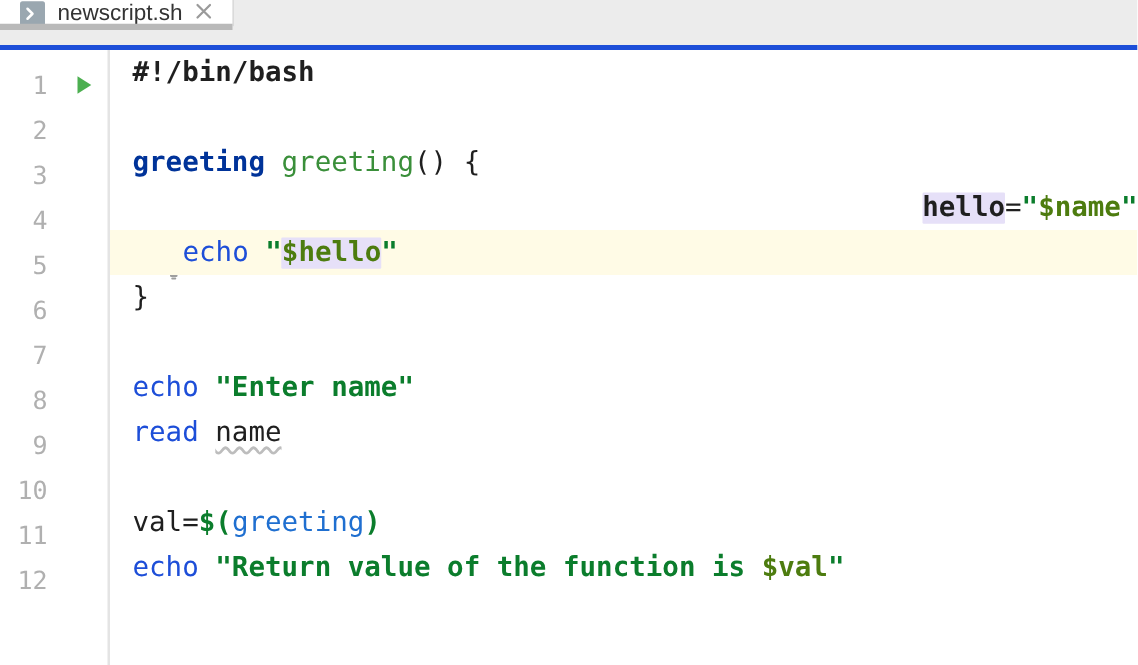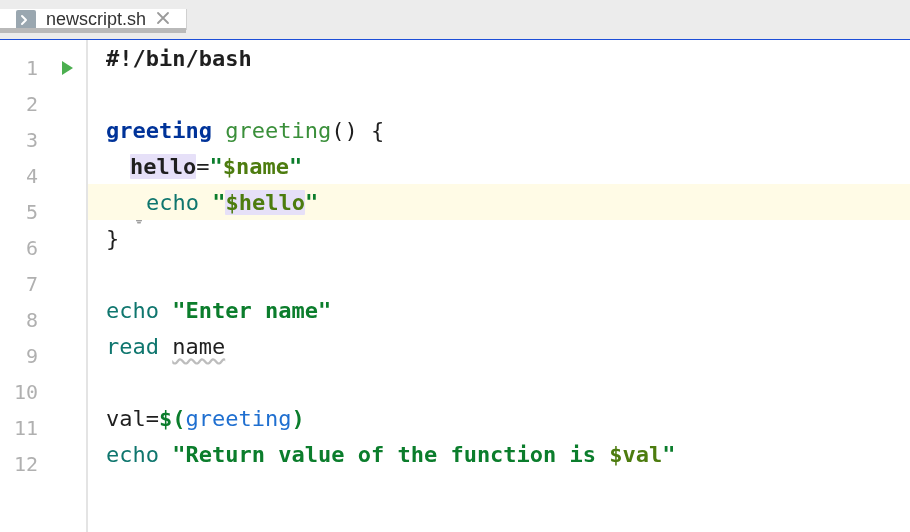--- a/index.html
+++ b/index.html
@@ -1,38 +1,38 @@
 <!DOCTYPE html>
 <html><head>
 <meta charset="utf-8">
 <style>
   * { box-sizing: border-box; margin: 0; padding: 0; }
   html, body { width: 910px; height: 532px; font-family: Menlo, Consolas, "DejaVu Sans Mono", monospace; background: #fff; overflow: hidden; }
   .root { display: flex; flex-direction: column; height: 100%; }
-  .tabbar { display: flex; align-items: center; background: #ececec; border-bottom: 1px solid #1d4ed8; height: 40px; }
+  .tabbar { display: flex; align-items: flex-start; background: #ececec; border-bottom: 4px solid #1d4ed8; height: 40px; }
   .tab { display: flex; align-items: center; gap: 10px; padding: 0 16px; background: #fff; border-right: 1px solid #d0d0d0; font-family: -apple-system, "Helvetica Neue", Arial, sans-serif; font-size: 18px; color: #333; cursor: pointer; position: relative; }
   .tab-underline { position: absolute; left: 0; right: 0; bottom: -3px; height: 5px; background: #b9b9b9; }
   .tab-icon { width: 20px; height: 20px; background: #9aa7b0; border-radius: 2px; display: flex; align-items: center; justify-content: center; }
   .tab-icon svg { display: block; }
   .tab-close { color: #999; width: 14px; height: 14px; }
   .editor { display: flex; flex: 1; overflow: hidden; }
   .gutter { width: 48px; background: #fff; border-right: none; display: flex; flex-direction: column; padding-top: 10px; }
   .gutter-row { height: 36px; display: flex; align-items: center; justify-content: flex-end; padding-right: 10px; font-size: 20px; color: #b0b0b0; font-family: Menlo, Consolas, monospace; }
   .marker-col { width: 40px; display: flex; flex-direction: column; padding-top: 10px; border-right: 2px solid #e4e4e4; }
   .marker-row { height: 36px; display: flex; align-items: center; justify-content: center; }
   .run-icon svg { display: block; }
   .code { flex: 1; position: relative; }
   .code-row { height: 36px; display: flex; align-items: center; padding-left: 18px; font-size: 22px; white-space: pre; position: relative; }
   .code-row.hl { background: #fffbe6; }
   .indent1 { padding-left: 42px; }
   .indent2 { padding-left: 58px; }
   .tok-shebang { font-weight: bold; color: #1f1f1f; }
   .tok-kw { color: #003399; font-weight: bold; }
   .tok-fn { color: #3a8f3a; }
-  .tok-cmd { color: #0f766e; }
+  .tok-cmd { color: #1d4ed8; }
   .tok-str { color: #0b7d2c; font-weight: bold; }
   .tok-var { color: #1f1f1f; font-weight: bold; }
   .tok-varref { color: #4d7c0f; font-weight: bold; }
   .tok-punct { color: #1f1f1f; }
   .tok-plain { color: #1f1f1f; }
   .tok-assign { color: #1f1f1f; }
   .tok-sub { color: #1f6fd0; }
   .tok-dollar { color: #0b7d2c; font-weight: bold; }
   .hl-bg { background: #e6e0f8; border-radius: 1px; }
   .wavy { text-decoration: underline wavy #bdbdbd; text-underline-offset: 4px; }
@@ -100,21 +100,21 @@
     </div>
 
     <div class="code">
 
       <div class="code-row"><span class="tok-shebang">#!/bin/bash</span></div>
 
       <div class="code-row"></div>
 
       <div class="code-row"><span class="tok-kw">greeting</span><span class="tok-plain"> </span><span class="tok-fn">greeting</span><span class="tok-punct">() {</span></div>
 
-      <div class="code-row indent1" style="position:relative;">
+      <div class="code-row indent1" style="position:relative;justify-content:flex-end;">
         <span class="bulb">
           <svg width="22" height="22" viewBox="0 0 22 22">
               <circle cx="11" cy="9" r="7" fill="#ffb300"></circle>
               <rect x="8" y="15" width="6" height="2.5" rx="1" fill="#9e9e9e"></rect>
               <rect x="9" y="18" width="4" height="1.5" rx="0.7" fill="#9e9e9e"></rect>
             </svg>
         </span>
         <span class="tok-var hl-bg">hello</span><span class="tok-assign">=</span><span class="tok-str">"</span><span class="tok-varref">$name</span><span class="tok-str">"</span>
       </div>
 

